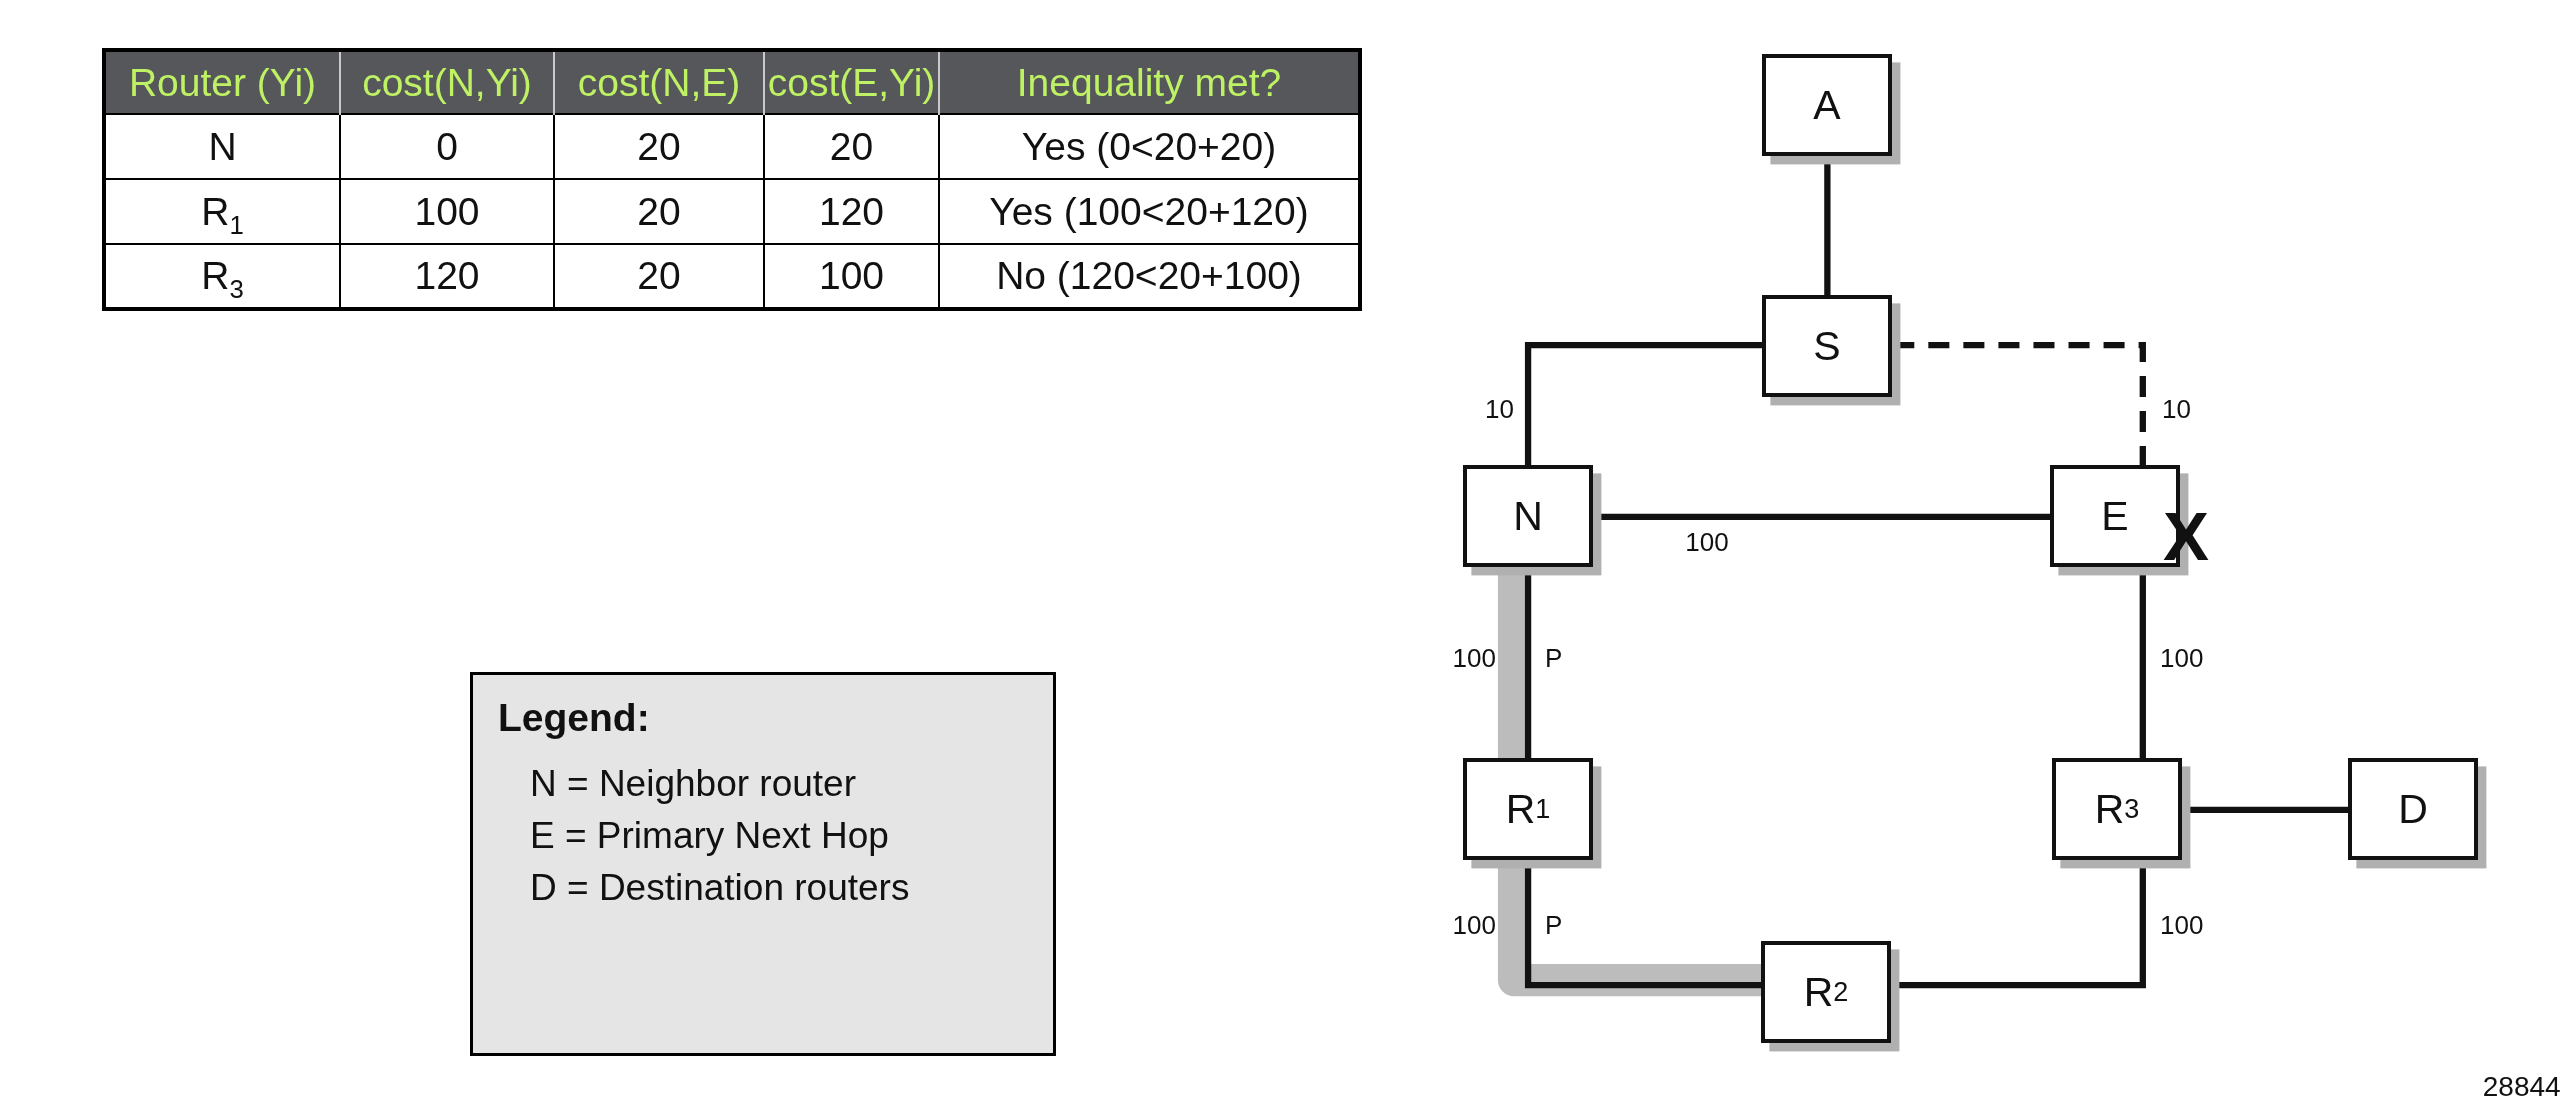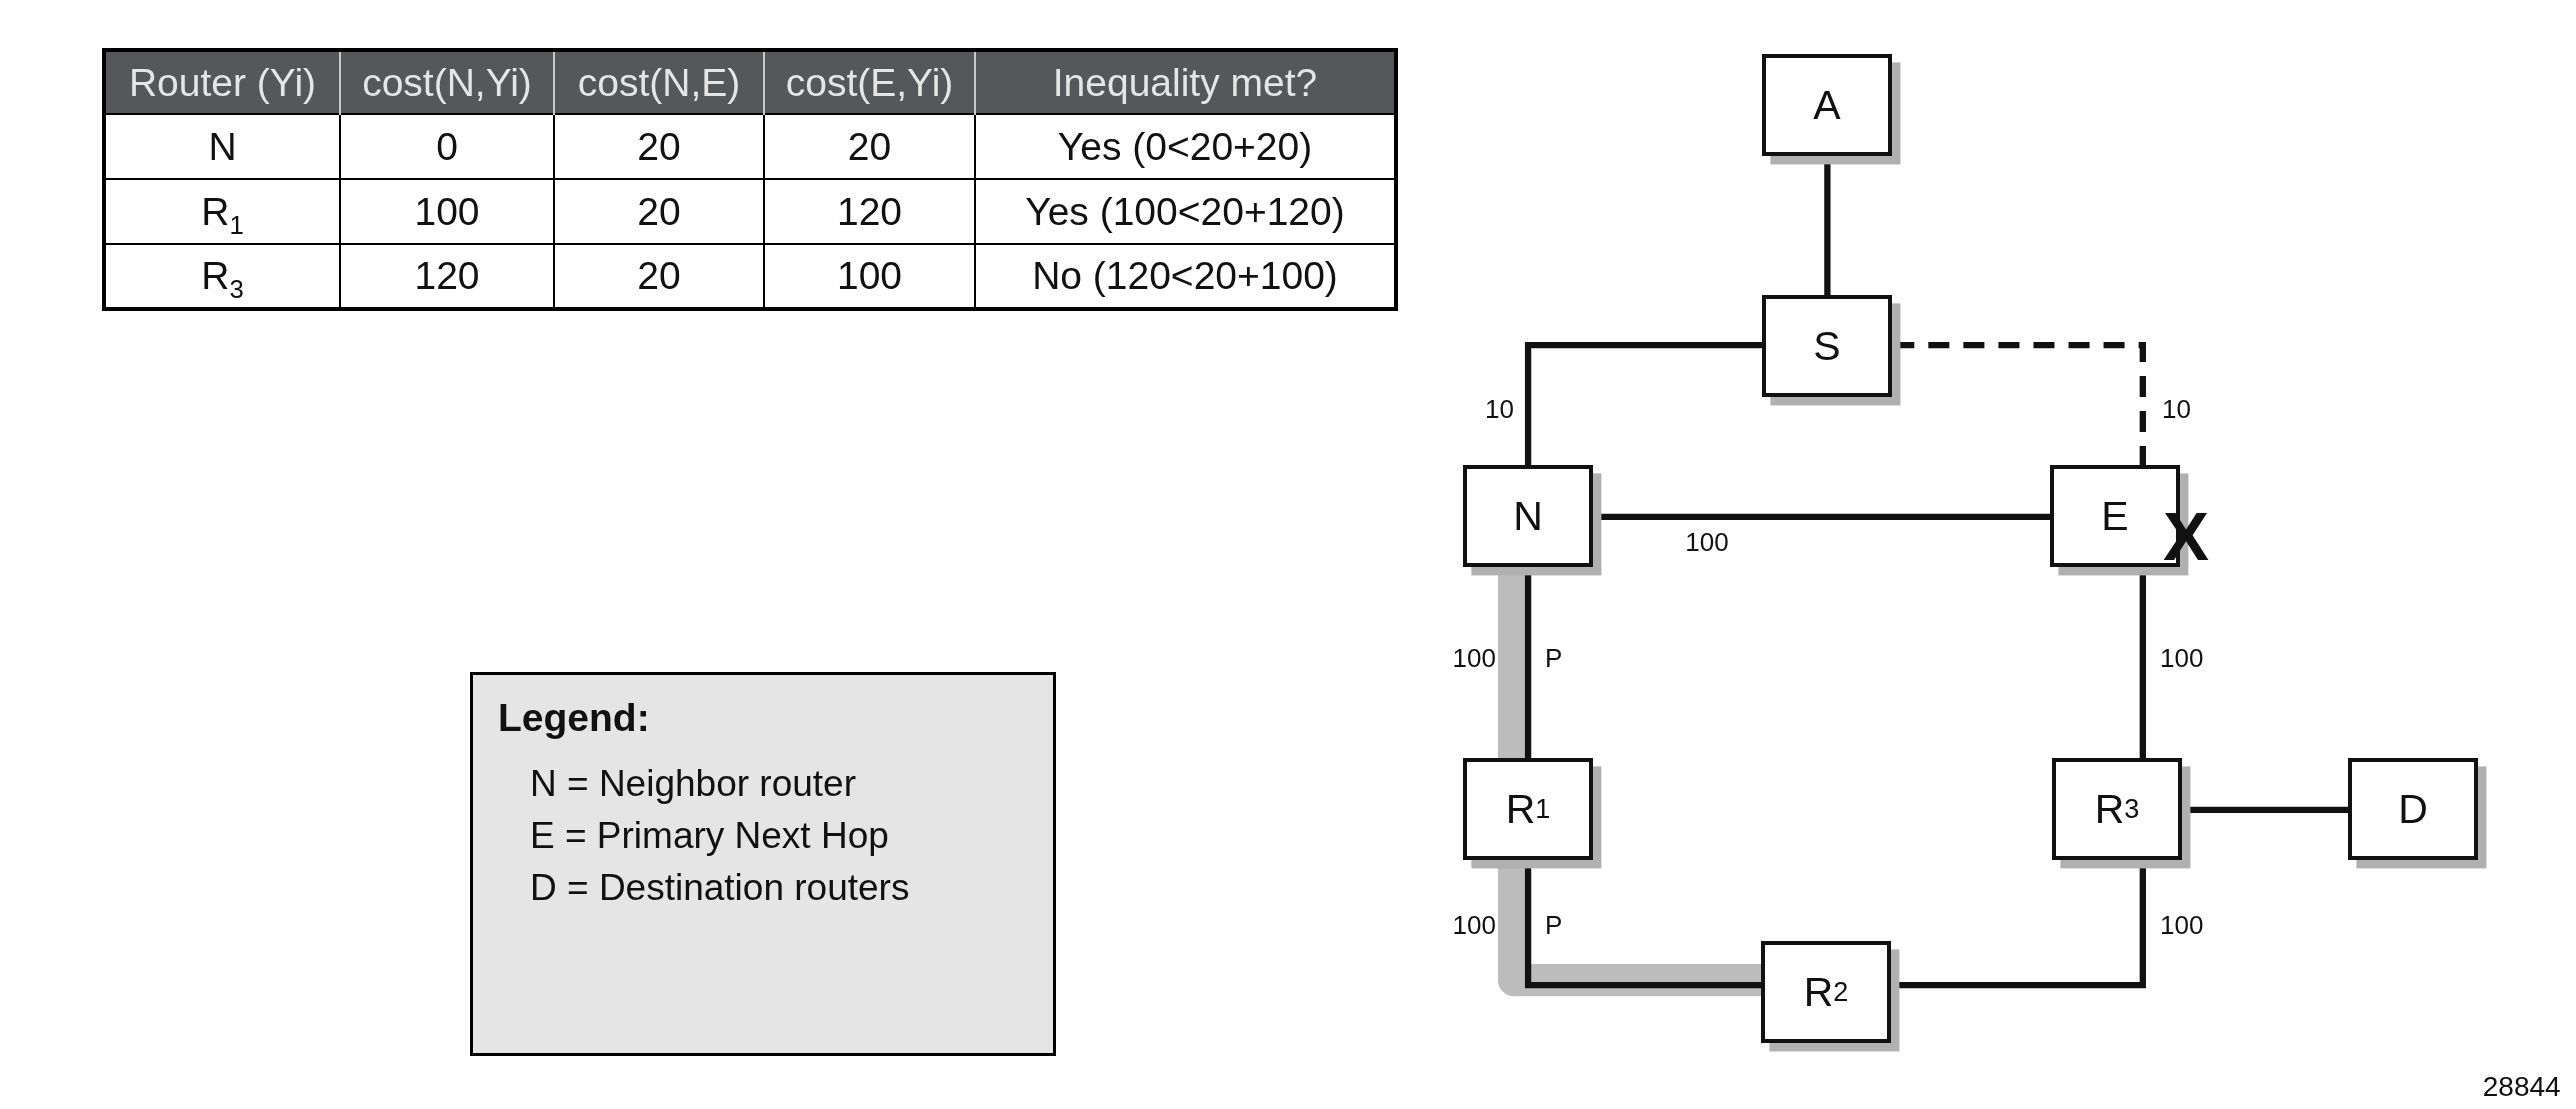--- a/index.html
+++ b/index.html
@@ -3,21 +3,21 @@
 <meta charset="utf-8">
 <style>
   * { margin:0; padding:0; box-sizing:border-box; }
   html,body { background:#ffffff; }
   body { font-family:"Liberation Sans", sans-serif; color:#111; }
   .canvas { position:relative; width:2576px; height:1110px; background:#fff; overflow:hidden; }
 
   
   .cost-table { position:absolute; left:102px; top:48px; border-collapse:collapse; font-size:39px; border:4.9px solid #000; background:#fff; }
   .cost-table td { border:2.8px solid #000; height:65px; text-align:center; vertical-align:middle; background:#fff; }
-  .cost-table th { background:#56575b; color:#e5e5e5; font-weight:400; height:64px; text-align:center; vertical-align:middle; border-right:2.8px solid #c9c9c9; }
+  .cost-table th { background:#56575b; color:#bef264; font-weight:400; height:64px; text-align:center; vertical-align:middle; border-right:2.8px solid #c9c9c9; }
   .cost-table th:last-child { border-right:none; }
   .cost-table sub, .node sub { font-size:0.66em; line-height:0; }
 
   
   .legend { position:absolute; left:470px; top:672px; width:586px; height:384px; border:3.5px solid #000; background:#e5e5e5; padding:21px 25px; }
   .legend-title { font-weight:bold; font-size:39px; margin-bottom:18px; }
   .legend-item { font-size:37px; line-height:52px; padding-left:32px; white-space:pre; }
 
   
   .net-svg { position:absolute; left:0; top:0; }
@@ -40,21 +40,21 @@
 <body>
 
 <div class="canvas">
 
   <table class="cost-table">
     <thead>
       <tr>
         <th style="width:236px">Router (Yi)</th>
         <th style="width:214px">cost(N,Yi)</th>
         <th style="width:210px">cost(N,E)</th>
-        <th style="width:211px">cost(E,Yi)</th>
+        <th style="width:175px">cost(E,Yi)</th>
         <th style="width:421px">Inequality met?</th>
       </tr>
     </thead>
     <tbody>
       <tr>
         <td><span>N</span><sub></sub></td>
         <td>0</td>
         <td>20</td>
         <td>20</td>
         <td>Yes (0&lt;20+20)</td>

